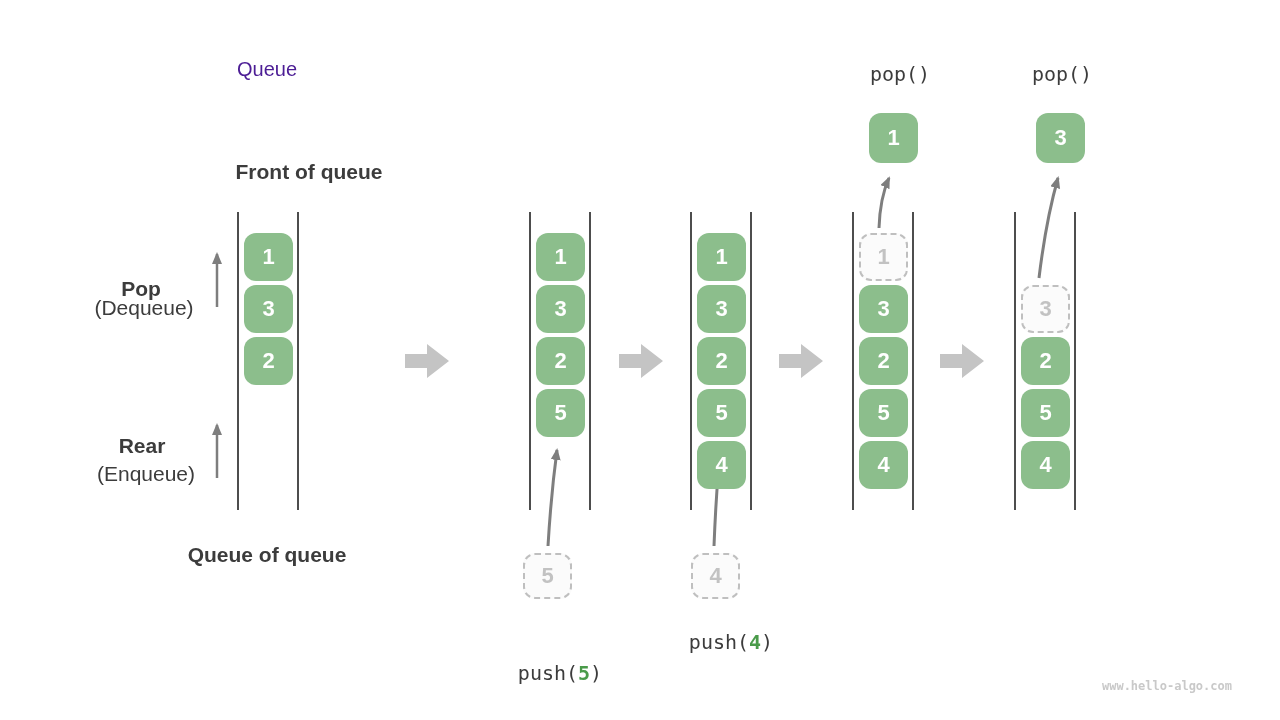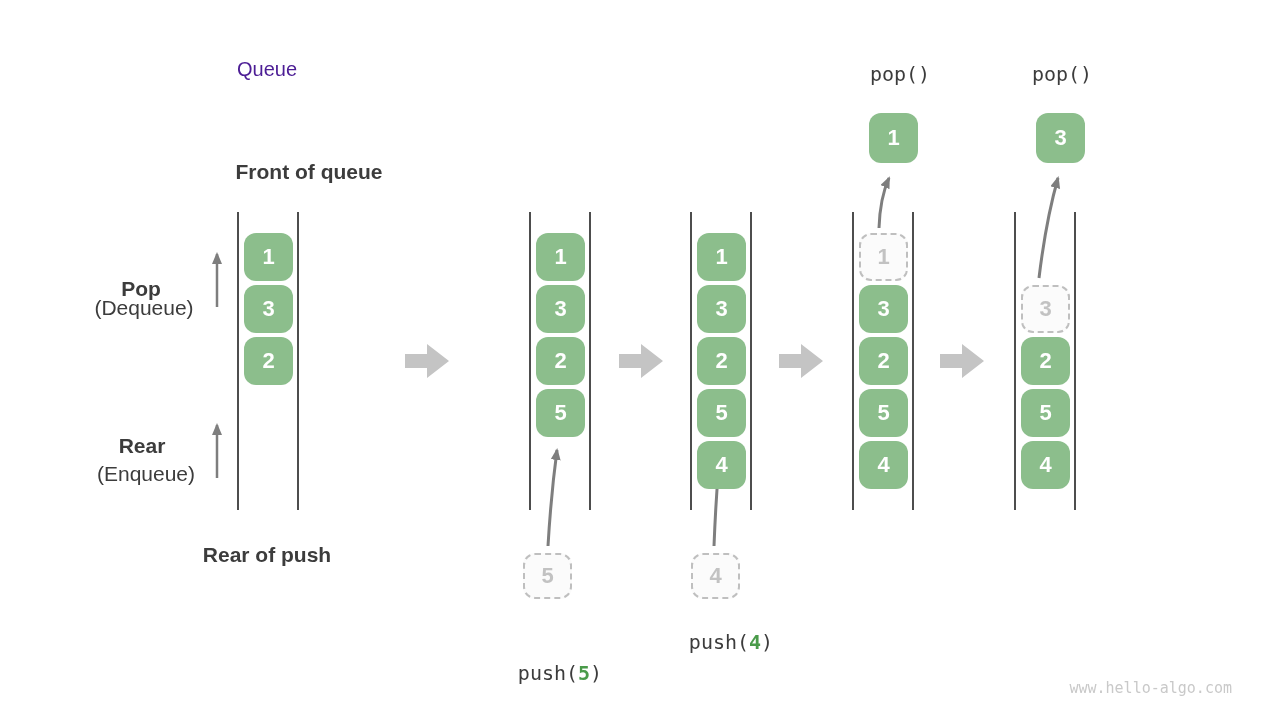--- a/index.html
+++ b/index.html
@@ -43,21 +43,21 @@
   }
   .op-label{
     position:absolute;transform:translateX(-50%);
     font-family:"DejaVu Sans Mono", monospace;font-size:20px;color:#3C3C3C;
     white-space:nowrap;
     text-align:right;
   }
   .op-label .green{color:#4A9B4A;font-weight:bold;}
   .watermark{
     position:absolute;right:48px;top:679px;
-    font-family:"DejaVu Sans Mono", monospace;font-size:15px;color:#C9C9C9;
+    font-family:"DejaVu Sans Mono", monospace;font-size:12px;color:#C9C9C9;font-weight:bold;
   }
 </style>
 </head>
 <body>
 
 <div class="canvas">
 
   <svg class="overlay" viewBox="0 0 1280 720">
     <defs>
       <marker id="ah" markerWidth="14" markerHeight="12" refX="10" refY="5" orient="auto" markerUnits="userSpaceOnUse">
@@ -82,21 +82,21 @@
     <polygon fill="#C4C4C4" points="940,354 962,354 962,344 984,361 962,378 962,368 940,368"></polygon>
   </svg>
 
   <div class="title">Queue</div>
 
   <div class="lbl bold" style="left:267px;top:160px;margin-left:42px;">Front of queue</div>
   <div class="lbl bold" style="left:141px;top:264px;margin-top:13px;">Pop</div>
   <div class="lbl" style="left:144px;top:296px;">(Dequeue)</div>
   <div class="lbl bold" style="left:142px;top:434px;">Rear</div>
   <div class="lbl" style="left:146px;top:462px;">(Enqueue)</div>
-  <div class="lbl bold" style="left:267px;top:543px;">Rear of push</div>
+  <div class="lbl bold" style="left:267px;top:543px;">Queue of queue</div>
 
   <div class="col" style="left:237px;">
     <div class="qbox" style="top:21px;">1</div>
     <div class="qbox" style="top:73px;">3</div>
     <div class="qbox" style="top:125px;">2</div>
   </div>
 
   <div class="col" style="left:529px;">
     <div class="qbox" style="top:21px;">1</div>
     <div class="qbox" style="top:73px;">3</div>

